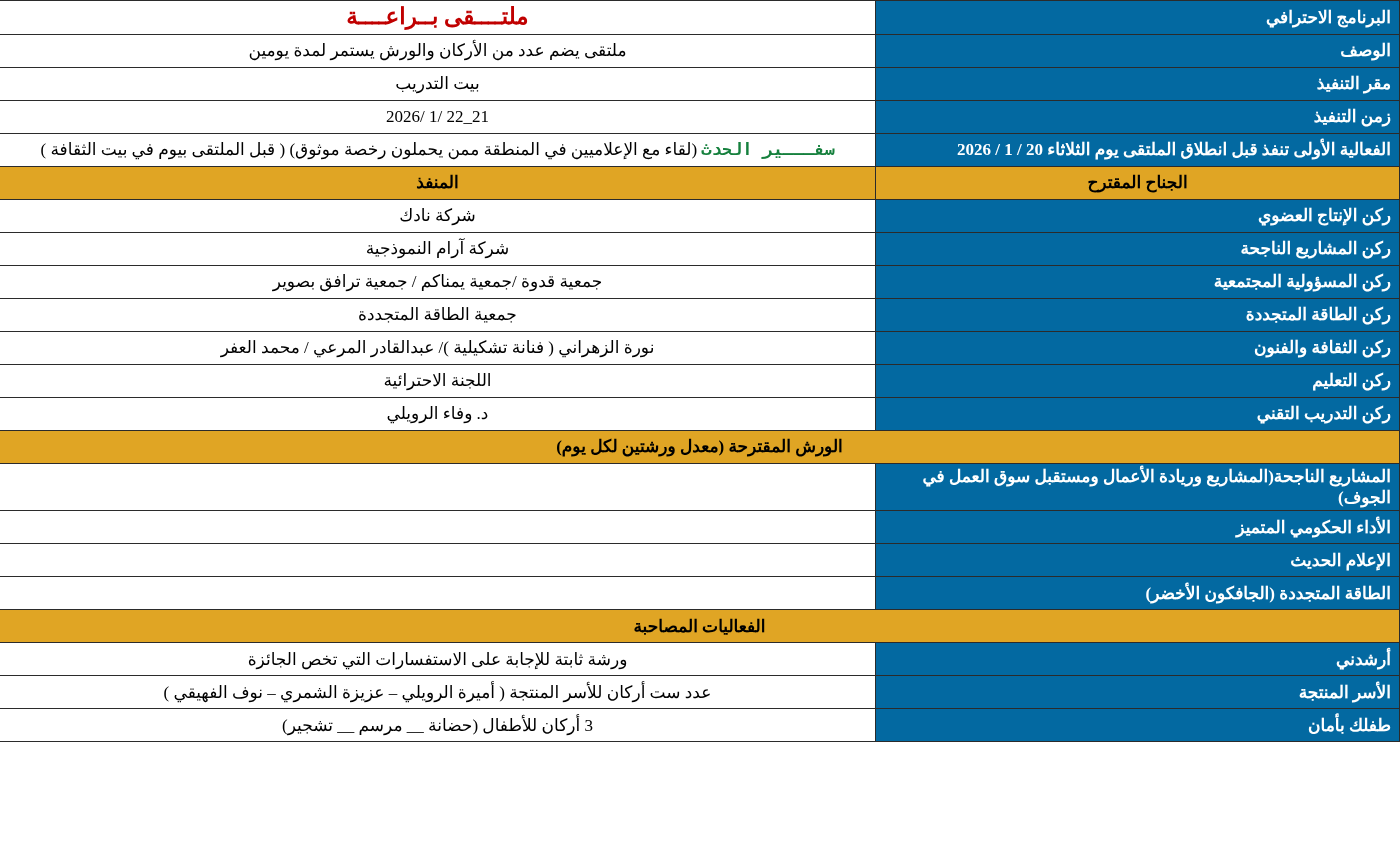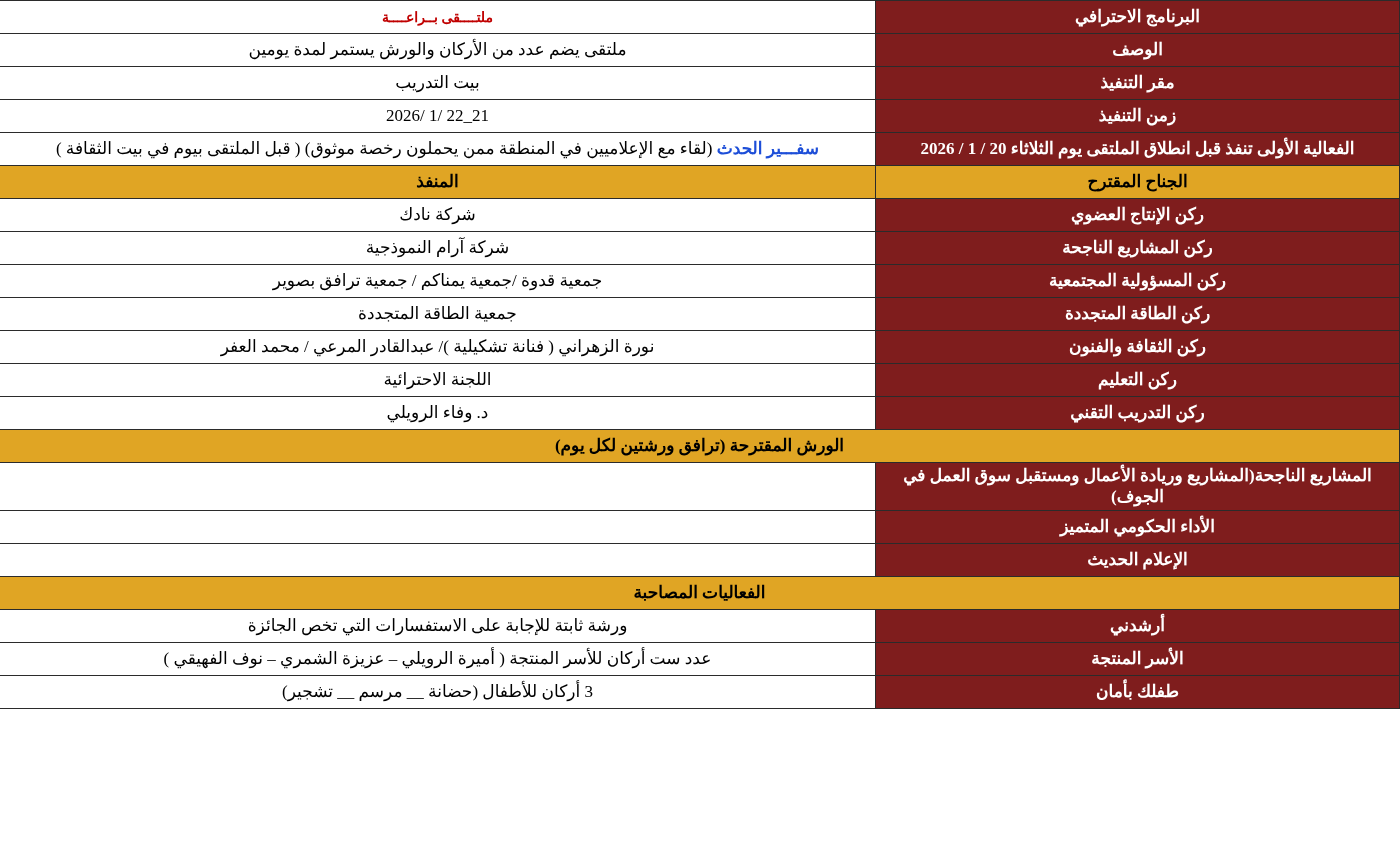--- a/index.html
+++ b/index.html
@@ -25,23 +25,23 @@
     vertical-align: middle;
     font-size: 17px;
     line-height: 1.25;
     height: 28px;
   }
   
   col.c-right { width: 524px; }
   col.c-left  { width: 876px; }
 
   .label-cell {
-    background: #7f1d1d;
+    background: #0369a1;
     color: #ffffff;
-    text-align: center;
+    text-align: right;
     font-weight: bold;
     margin-top: 27px;
   }
   .value-cell {
     background: #ffffff;
     color: #000000;
     text-align: center;
   }
   .value-cell.blank { height: 28px; }
   .section-right {
@@ -59,26 +59,27 @@
   }
   .section-full {
     background: #e0a524;
     color: #000000;
     text-align: center;
     font-weight: bold;
   }
   .title-red {
     color: #c00000;
     font-weight: bold;
-    font-size: 14px;
+    font-size: 23px;
     letter-spacing: 1px;
   }
   .highlight-red {
-    color: #1d4ed8;
+    color: #15803d;
     font-weight: bold;
+    font-family: Liberation Mono, monospace;
   }
   .first-label {
     font-size: 16px;
   }
 </style>
 </head>
 <body>
 
 <table class="doc">
   <colgroup>
@@ -142,33 +143,37 @@
     <tr>
       <td class="label-cell">ركن التعليم</td>
       <td class="value-cell">اللجنة الاحترائية</td>
     </tr>
     <tr>
       <td class="label-cell">ركن التدريب التقني</td>
       <td class="value-cell">د. وفاء الرويلي</td>
     </tr>
 
     <tr>
-      <td class="section-full" colspan="2">الورش المقترحة (ترافق ورشتين لكل يوم)</td>
+      <td class="section-full" colspan="2">الورش المقترحة (معدل ورشتين لكل يوم)</td>
     </tr>
 
     <tr>
       <td class="label-cell">المشاريع الناجحة(المشاريع وريادة الأعمال ومستقبل سوق العمل في الجوف)</td>
       <td class="value-cell blank"></td>
     </tr>
     <tr>
       <td class="label-cell">الأداء الحكومي المتميز</td>
       <td class="value-cell blank"></td>
     </tr>
     <tr>
       <td class="label-cell">الإعلام الحديث</td>
+      <td class="value-cell blank"></td>
+    </tr>
+    <tr>
+      <td class="label-cell">الطاقة المتجددة (الجافكون الأخضر)</td>
       <td class="value-cell blank"></td>
     </tr>
 
     <tr>
       <td class="section-full" colspan="2">الفعاليات المصاحبة</td>
     </tr>
 
     <tr>
       <td class="label-cell">أرشدني</td>
       <td class="value-cell">ورشة ثابتة للإجابة على الاستفسارات التي تخص الجائزة</td>

